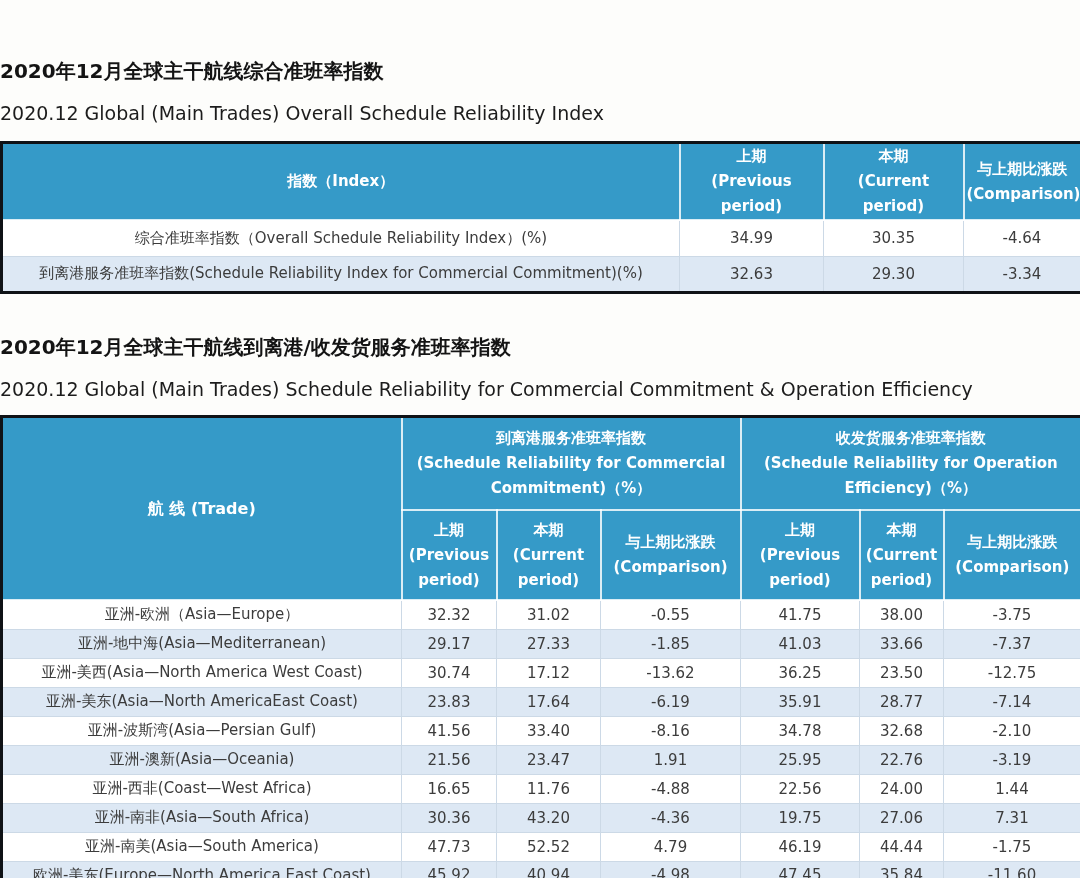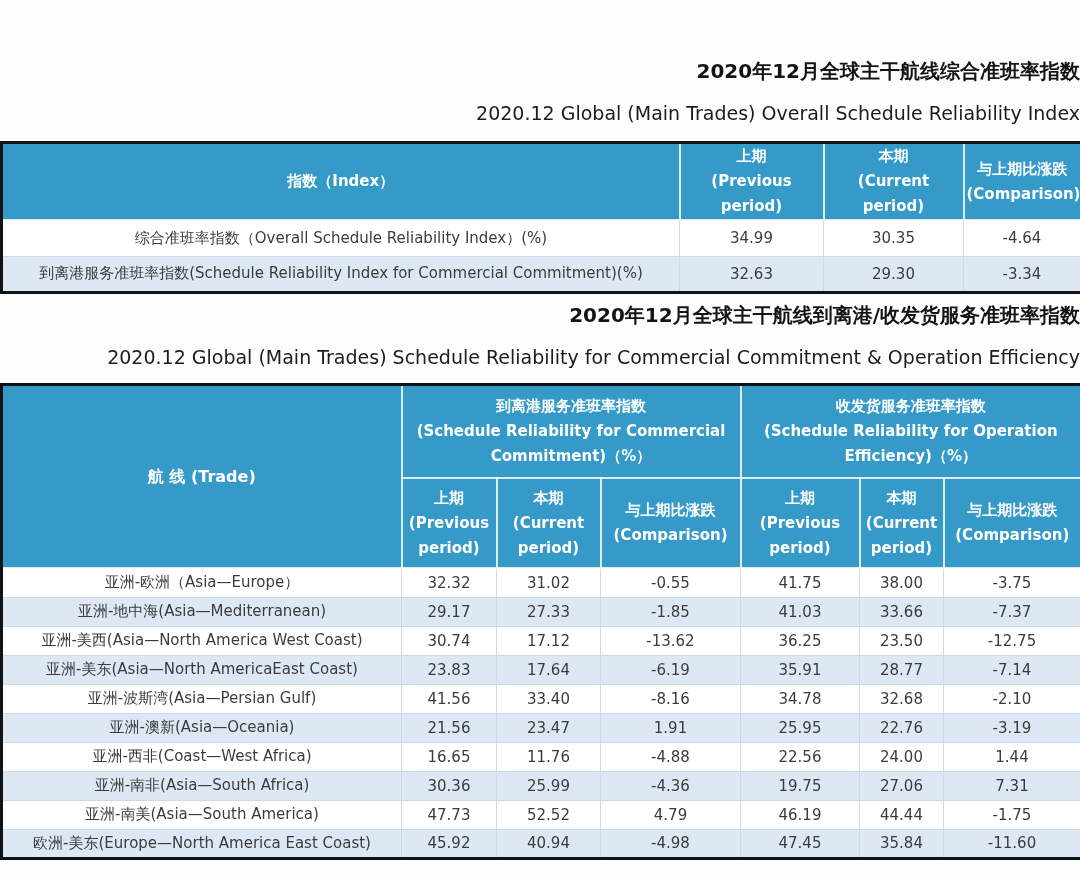--- a/index.html
+++ b/index.html
@@ -8,36 +8,36 @@
     width: 1080px;
     height: 878px;
     overflow: hidden;
     background: #fdfdfb;
     font-family: "DejaVu Sans", "Liberation Sans", sans-serif;
     color: #2b2b2b;
   }
   .page { width: 1080px; height: 878px; position: relative; }
 
   
-  .titles { text-align: right; }
+  .titles { text-align: left; }
   .title-cn {
     font-size: 20px;
     font-weight: 700;
     color: #141414;
     line-height: 26px;
   }
   .title-en {
     font-size: 19px;
     font-weight: 400;
     color: #1c1c1c;
     line-height: 25px;
     margin-top: 17px;
   }
   .titles-1 { padding-top: 58px; }
-  .titles-2 { padding-top: 8px; }
+  .titles-2 { padding-top: 40px; }
 
   
   table {
     width: 1080px;
     table-layout: fixed;
     border-collapse: collapse;
     border: 3px solid #0f1216;
   }
   table.t1 { margin-top: 15px; }
   table.t2 { margin-top: 13px; }
@@ -223,21 +223,21 @@
         <td>16.65</td>
         <td>11.76</td>
         <td>-4.88</td>
         <td>22.56</td>
         <td>24.00</td>
         <td>1.44</td>
       </tr>
       <tr>
         <td>亚洲-南非(Asia—South Africa)</td>
         <td>30.36</td>
-        <td>25.99</td>
+        <td>43.20</td>
         <td>-4.36</td>
         <td>19.75</td>
         <td>27.06</td>
         <td>7.31</td>
       </tr>
       <tr>
         <td>亚洲-南美(Asia—South America)</td>
         <td>47.73</td>
         <td>52.52</td>
         <td>4.79</td>

